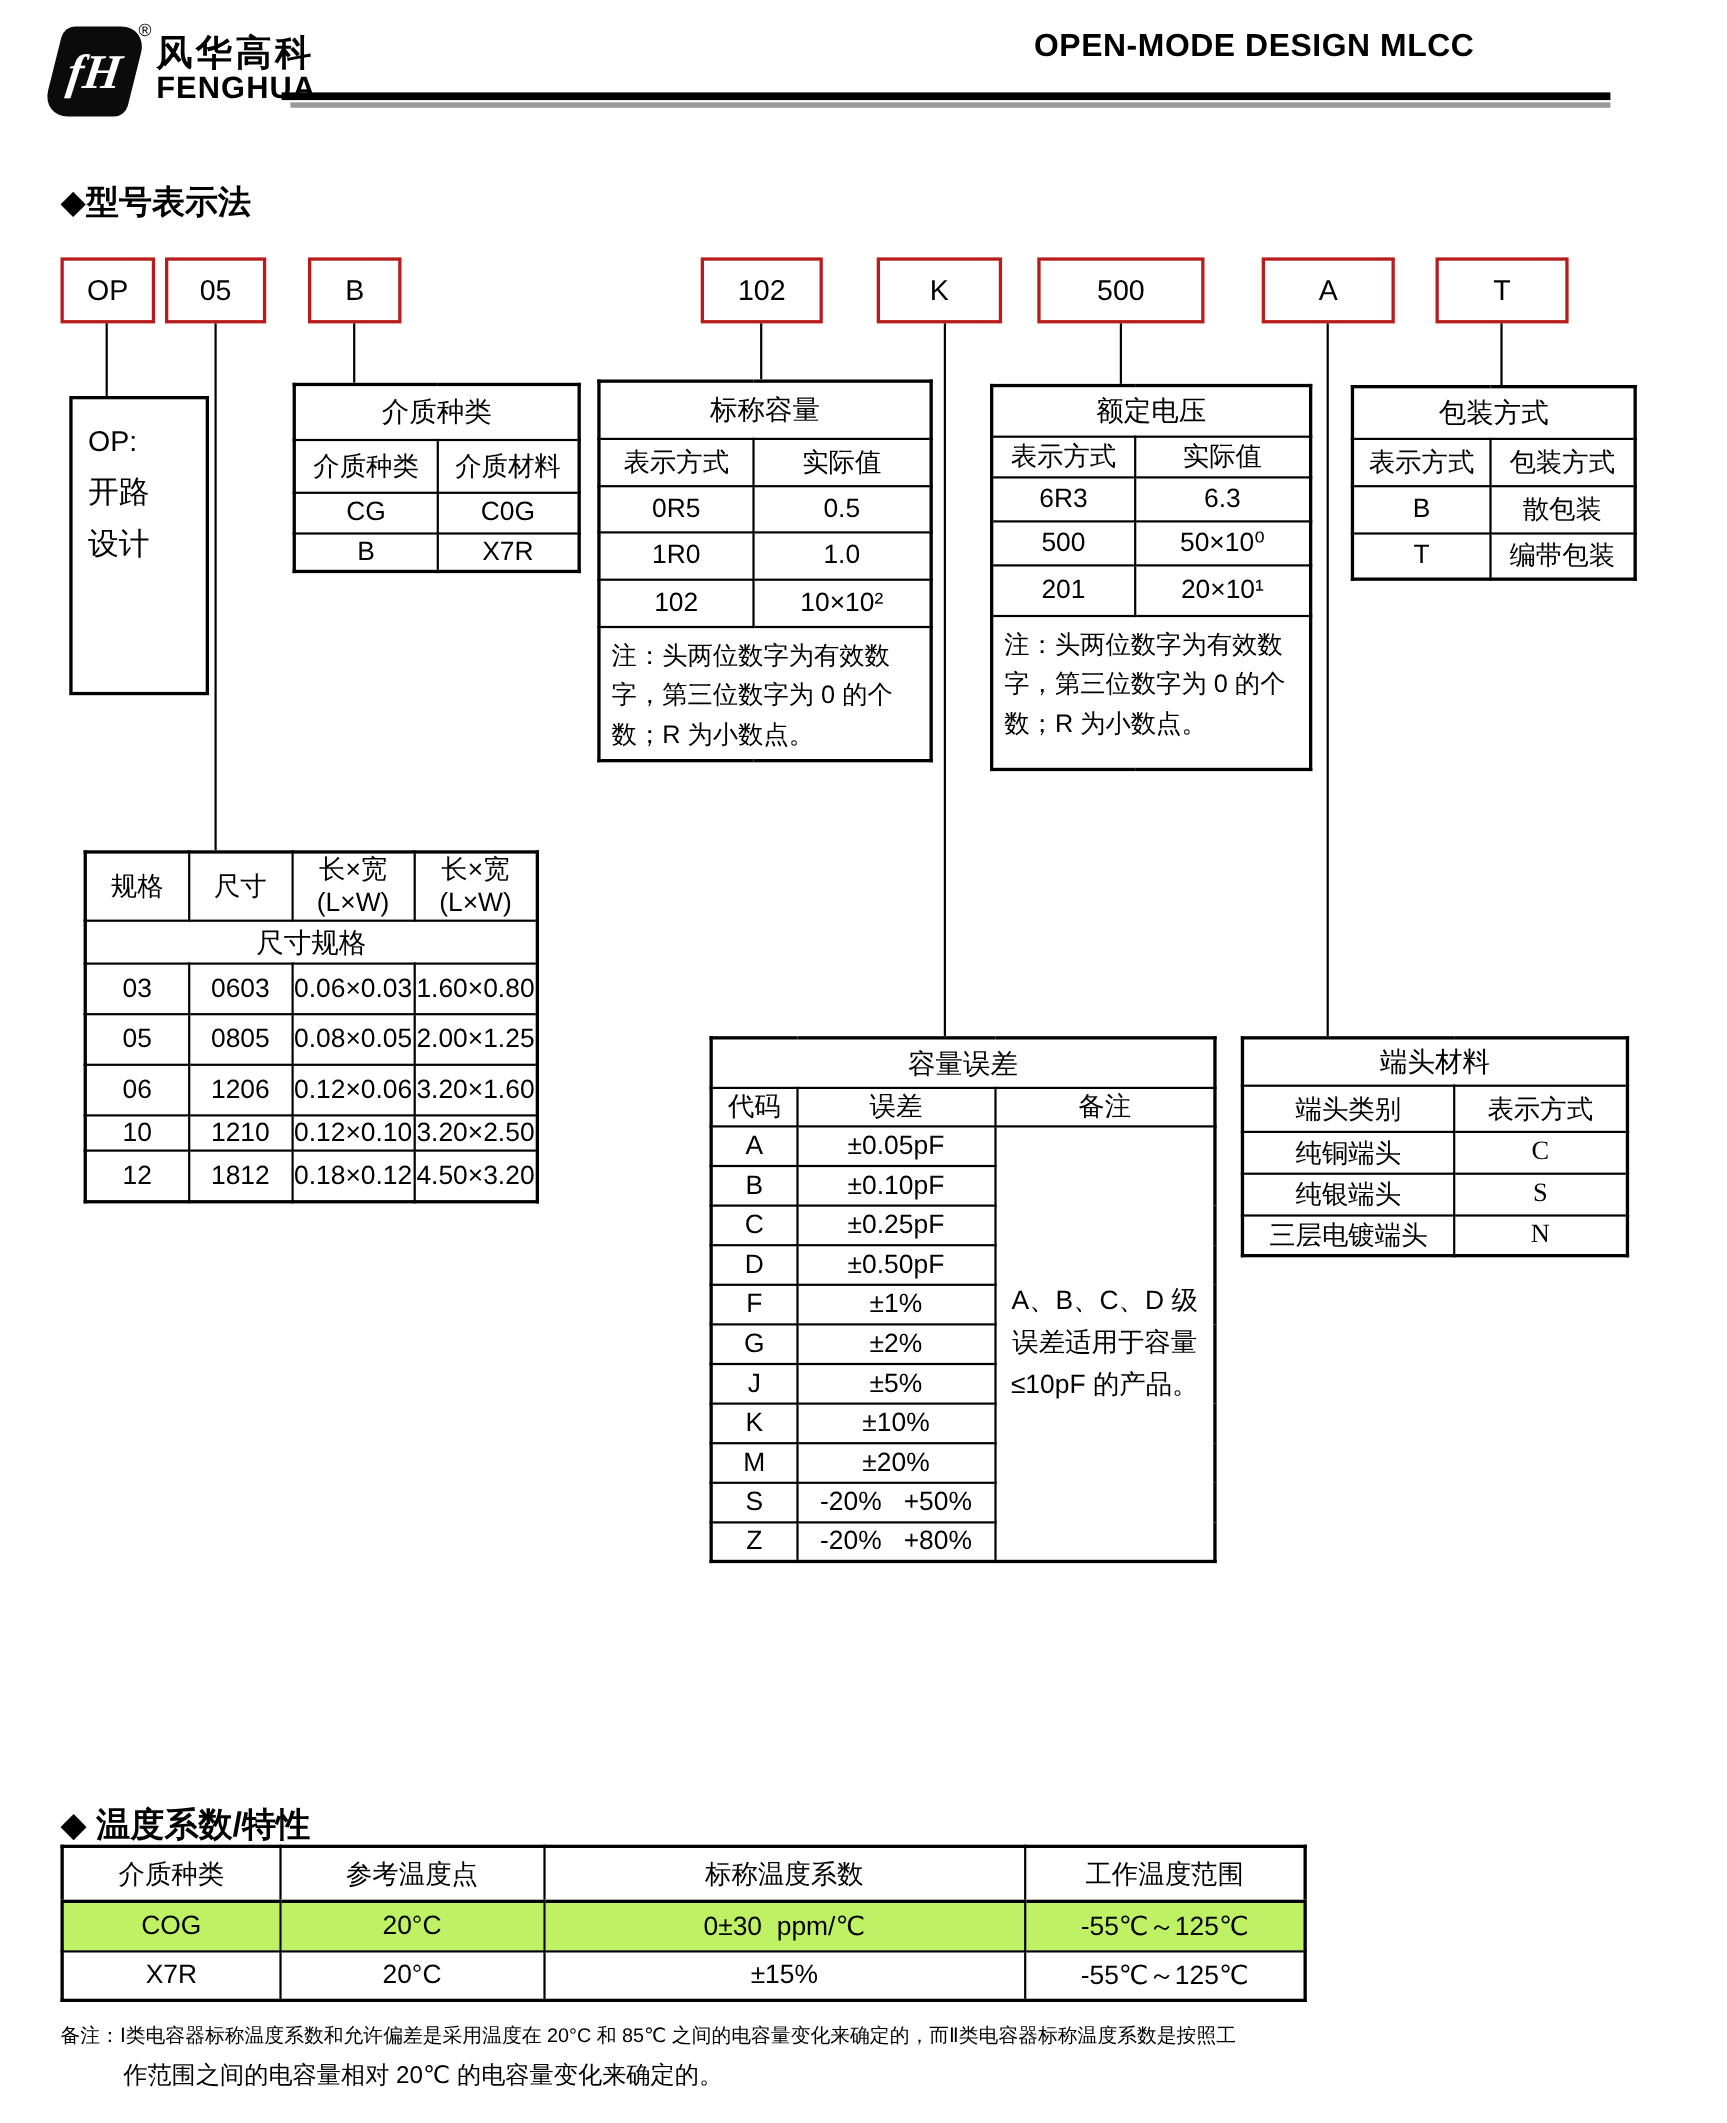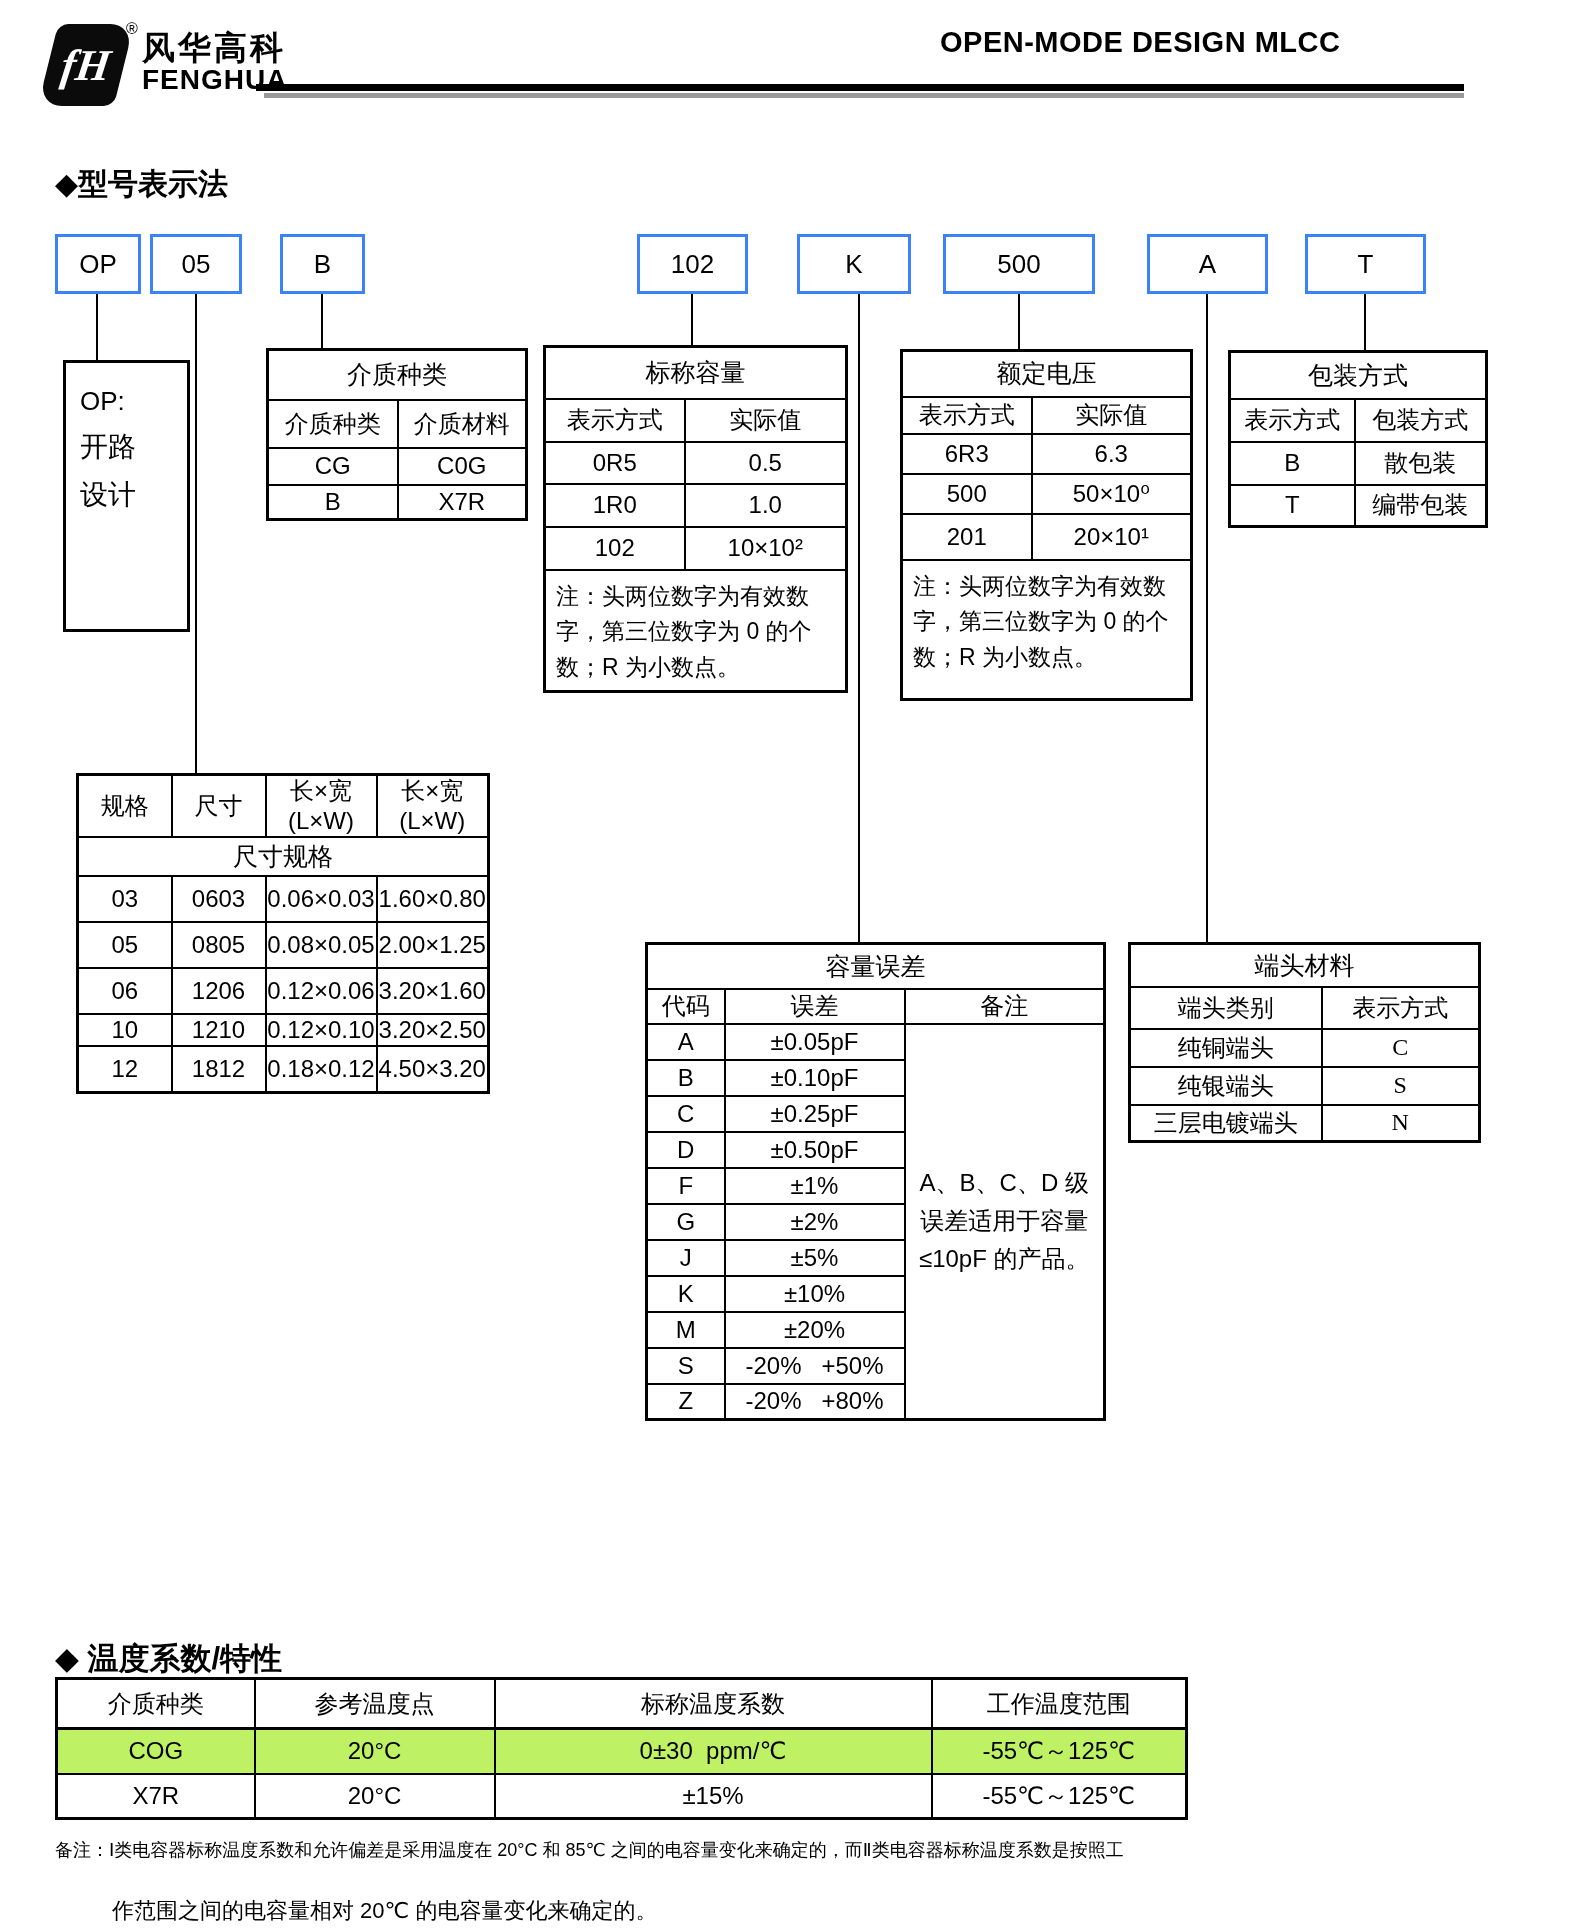--- a/index.html
+++ b/index.html
@@ -23,21 +23,21 @@
   .logo-en { left:142px; top:64px; font-size:28px; font-weight:600; letter-spacing:1px; }
   .rule-black { left:256px; top:84px; width:1208px; height:7px; background:#000; }
   .rule-gray  { left:264px; top:93px; width:1200px; height:5px; background:#9a9a9a; }
   .page-title { left:940px; top:26px; font-size:29px; font-weight:bold; letter-spacing:0.5px; }
 
   
   .s1-title { left:55px; top:164px; font-size:30px; font-weight:bold; }
   .s2-title { left:55px; top:1638px; font-size:31px; font-weight:bold; }
 
   
-  .box { position:absolute; top:234px; height:60px; border:3px solid #3b82f6; background:#fff;
+  .box { position:absolute; top:234px; height:60px; border:3px solid #b91c1c; background:#fff;
          display:flex; align-items:center; justify-content:center; font-size:26px; }
   .box-op  { left:55px;  width:86px; }
   .box-05  { left:150px; width:92px; }
   .box-b   { left:280px; width:85px; }
   .box-102 { left:637px; width:111px; }
   .box-k   { left:797px; width:114px; }
   .box-500 { left:943px; width:152px; }
   .box-a   { left:1147px; width:121px; }
   .box-t   { left:1305px; width:121px; }
 
@@ -76,21 +76,21 @@
 
   .remark-cell { font-size:24px; line-height:1.6; padding:0 4px; }
 
   
   .t-temp { left:55px; top:1677px; width:1130px; }
   .t-temp td { height:45px; }
   .t-temp tr.head td { height:50px; border-bottom-width:3px; }
   .t-temp tr.gray td { background:#bef264; }
 
   .note1 { left:55px;  top:1838px; width:1480px; font-size:18px; }
-  .note2 { left:112px; top:1872px; width:1400px; font-size:22px;margin-top:24px; }
+  .note2 { left:112px; top:1872px; width:1400px; font-size:22px; }
 </style>
 </head>
 <body>
 
 <div class="page">
 
   <div class="abs logo-mark">
     <div class="lm-body"></div>
     <span class="lm-text">fH</span>
   </div>

